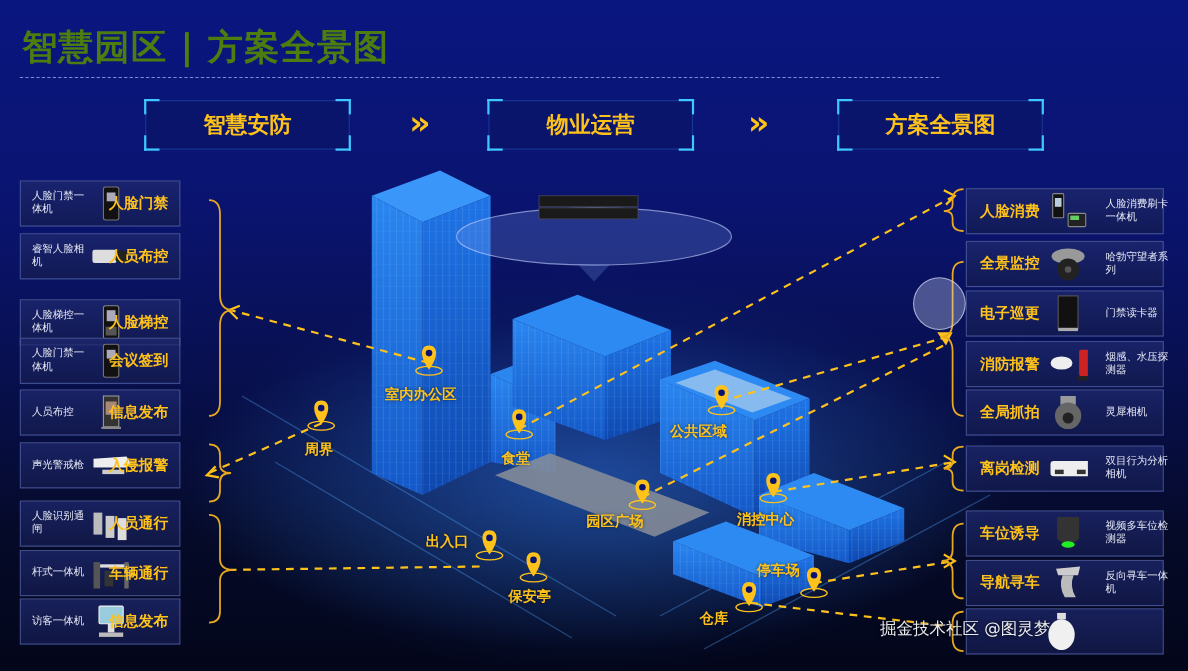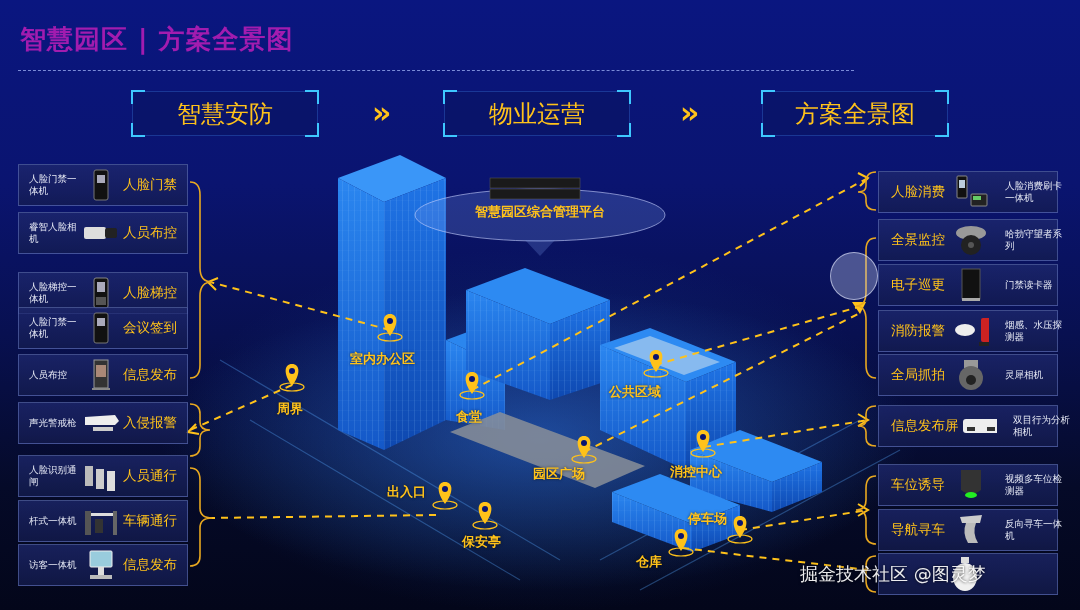--- a/index.html
+++ b/index.html
@@ -5,51 +5,51 @@
 *{box-sizing:border-box;margin:0;padding:0}
 html,body{width:1080px;height:610px;overflow:hidden}
 body{
   position:relative;
   font-family:"DejaVu Sans","Liberation Sans",sans-serif;
   background:
     radial-gradient(ellipse 520px 260px at 540px 430px, rgba(20,60,140,0.55), rgba(0,0,0,0) 70%),
     linear-gradient(180deg,#0a1680 0%,#0a1470 30%,#081050 55%,#050a28 80%,#03061a 100%);
   color:#fff;
 }
-.title{position:absolute;left:20px;top:22px;font-size:26px;font-weight:bold;color:#a21caf;letter-spacing:1px;white-space:nowrap}
+.title{position:absolute;left:20px;top:22px;font-size:32px;font-weight:bold;color:#4d7c0f;letter-spacing:1px;white-space:nowrap}
 .title-rule{position:absolute;left:18px;top:70px;width:836px;border-top:1px dashed rgba(170,190,255,0.7)}
 
 .cat{position:absolute;top:91px;width:186px;height:45px;display:flex;align-items:center;justify-content:center;
   border:1px solid rgba(60,120,230,0.35);background:rgba(8,20,90,0.4)}
 .cat .c{position:absolute;width:14px;height:14px;border-color:#3ec8ff;border-style:solid}
 .cat .tl{left:-2px;top:-2px;border-width:2px 0 0 2px}
 .cat .tr{right:-2px;top:-2px;border-width:2px 2px 0 0}
 .cat .bl{left:-2px;bottom:-2px;border-width:0 0 2px 2px}
 .cat .br{right:-2px;bottom:-2px;border-width:0 2px 2px 0}
-.cat span.lbl{font-size:24px;font-weight:normal;color:#ffc21a}
+.cat span.lbl{font-size:20px;font-weight:bold;color:#ffc21a}
 .chev{position:absolute;top:95px;font-size:30px;font-weight:bold;color:#ffc21a;letter-spacing:-8px}
 
 .card{position:absolute;height:42px;border:1px solid rgba(120,140,210,0.45);
   background:linear-gradient(180deg,rgba(30,40,110,0.75),rgba(20,28,80,0.75));
   display:flex;align-items:center}
 .card .desc{font-size:9.5px;line-height:12px;color:#e6e9f5;width:54px;flex:none}
-.card .func{font-size:13.5px;font-weight:normal;color:#ffc21a;white-space:nowrap}
+.card .func{font-size:13.5px;font-weight:bold;color:#ffc21a;white-space:nowrap}
 .card .dev{flex:none;display:flex;align-items:center;justify-content:center;width:36px;height:36px}
 
-.lcard{left:18px;width:170px;padding-left:10px}
+.lcard{left:18px;width:146px;padding-left:10px}
 .lcard .func{position:absolute;right:10px}
 .rcard{left:878px;width:180px;padding-left:12px}
 .rcard .func{width:62px}
 .rcard .dev{margin-left:8px}
 .rcard .desc{margin-left:16px;width:58px}
 
 svg.overlay{position:absolute;left:0;top:0}
 .bldg-label{position:absolute;font-size:13px;font-weight:bold;color:#ffc21a;white-space:nowrap;text-shadow:0 0 3px rgba(0,0,0,0.6)}
 .platform-label{position:absolute;left:440px;top:203px;width:200px;text-align:center;font-size:13px;font-weight:bold;color:#ffc21a;line-height:17px}
-.watermark{position:absolute;left:800px;top:562px;font-size:18px;color:rgba(255,255,255,0.92);white-space:nowrap;text-shadow:0 0 3px rgba(0,0,0,0.8)}
+.watermark{position:absolute;left:800px;top:562px;font-size:15px;color:rgba(255,255,255,0.92);white-space:nowrap;text-shadow:0 0 3px rgba(0,0,0,0.8)}
 .cursor-dot{position:absolute;left:830px;top:252px;width:48px;height:48px;border-radius:50%;background:rgba(200,210,240,0.35);border:1px solid rgba(230,235,255,0.6)}
 </style>
 </head>
 <body>
 
 <div class="title">智慧园区 | 方案全景图</div>
 <div class="title-rule"></div>
 
 <div class="cat" style="left:132px">
   <i class="c tl"></i>
@@ -242,21 +242,20 @@
       </g>
     <g transform="translate(681,545)">
         <ellipse cx="0" cy="7" rx="12" ry="4" fill="none" stroke="#ffc21a" stroke-width="1.2"></ellipse>
         <path d="M0,6 C-9,-6 -8,-16 0,-16 C8,-16 9,-6 0,6Z"></path>
         <circle cx="0" cy="-9" r="3" fill="#0a1470"></circle>
       </g>
   </g>
 </svg>
 
 <div class="platform-label">
-  <div>智慧园区综合管理平台</div>
 </div>
 
 <div class="bldg-label" style="left:350px;top:350px">室内办公区</div>
 <div class="bldg-label" style="left:277px;top:400px">周界</div>
 <div class="bldg-label" style="left:456px;top:408px">食堂</div>
 <div class="bldg-label" style="left:609px;top:383px">公共区域</div>
 <div class="bldg-label" style="left:533px;top:465px">园区广场</div>
 <div class="bldg-label" style="left:670px;top:463px">消控中心</div>
 <div class="bldg-label" style="left:387px;top:483px">出入口</div>
 <div class="bldg-label" style="left:462px;top:533px">保安亭</div>
@@ -409,21 +408,21 @@
   <span class="dev">
       <svg width="30" height="34">
         <rect x="8" y="2" width="14" height="8" fill="#999"></rect>
         <circle cx="15" cy="20" r="12" fill="#666"></circle>
         <circle cx="15" cy="22" r="5" fill="#222"></circle>
       </svg>
     </span>
   <span class="desc">灵犀相机</span>
 </div>
 <div class="card rcard" style="top:405px">
-  <span class="func">信息发布屏</span>
+  <span class="func">离岗检测</span>
   <span class="dev">
       <svg width="40" height="22">
         <rect x="2" y="4" width="36" height="14" rx="3" fill="#eee"></rect>
         <rect x="6" y="12" width="8" height="4" fill="#333"></rect>
         <rect x="26" y="12" width="8" height="4" fill="#333"></rect>
       </svg>
     </span>
   <span class="desc">双目行为分析相机</span>
 </div>
 <div class="card rcard" style="top:464px">

